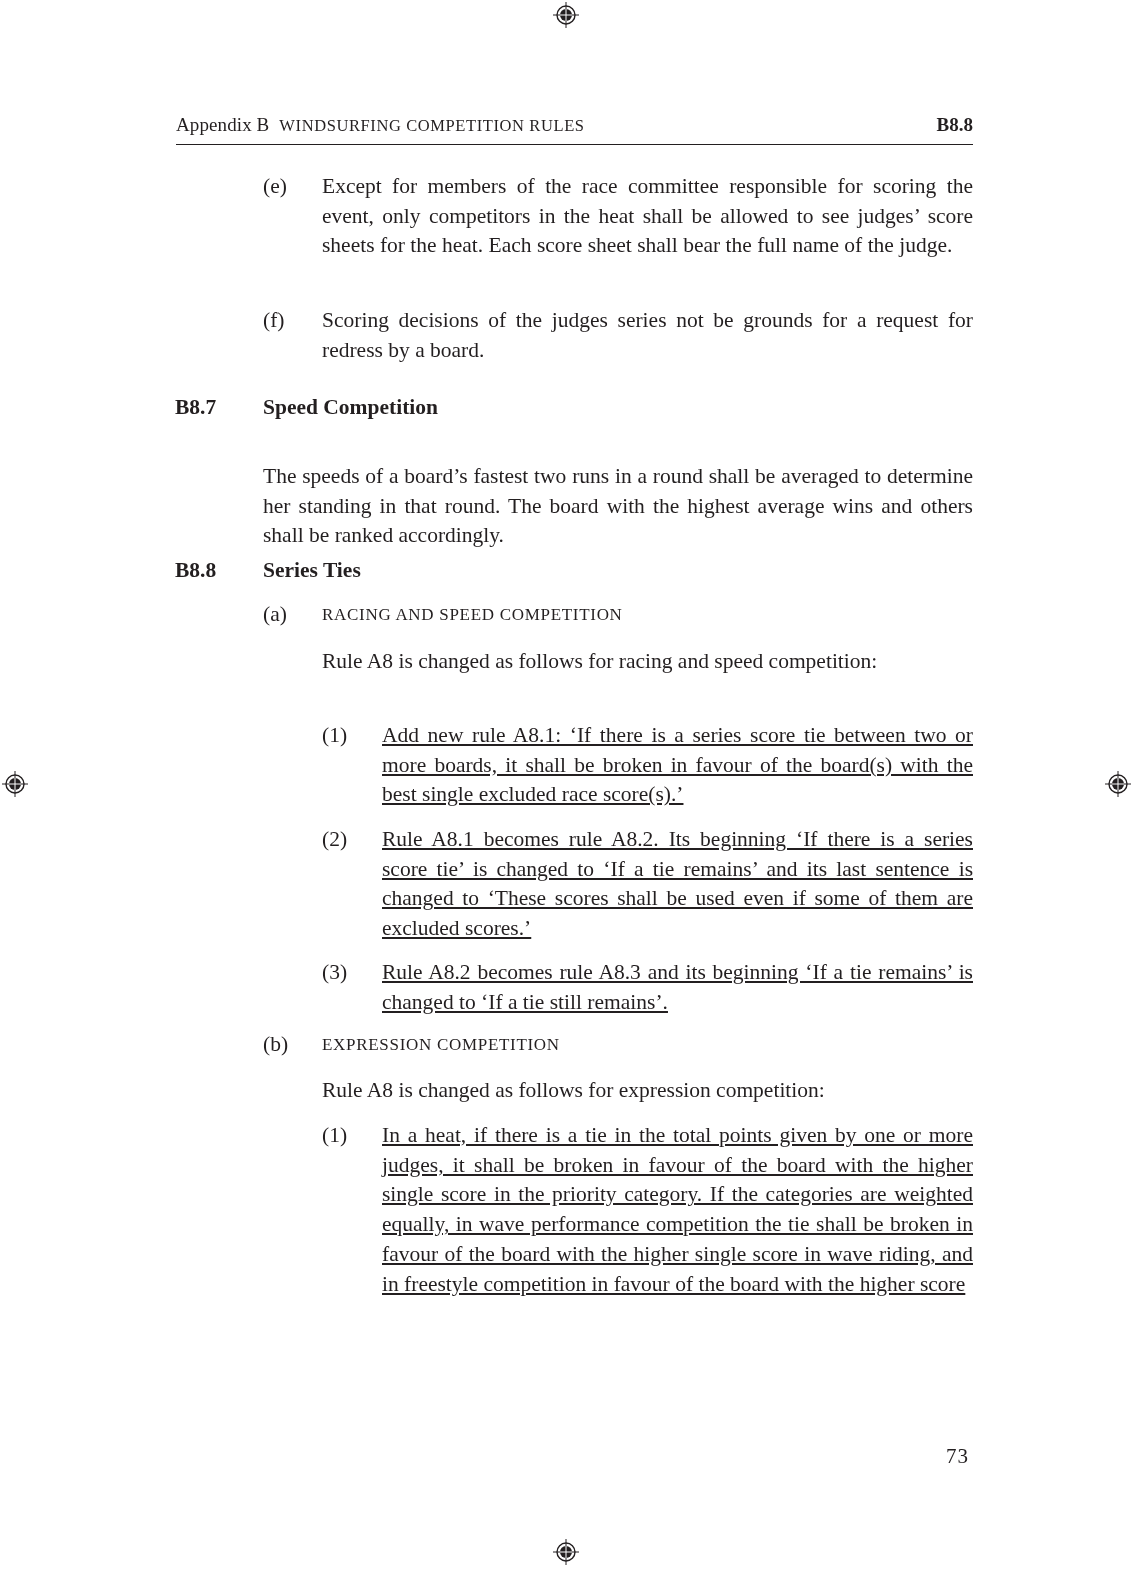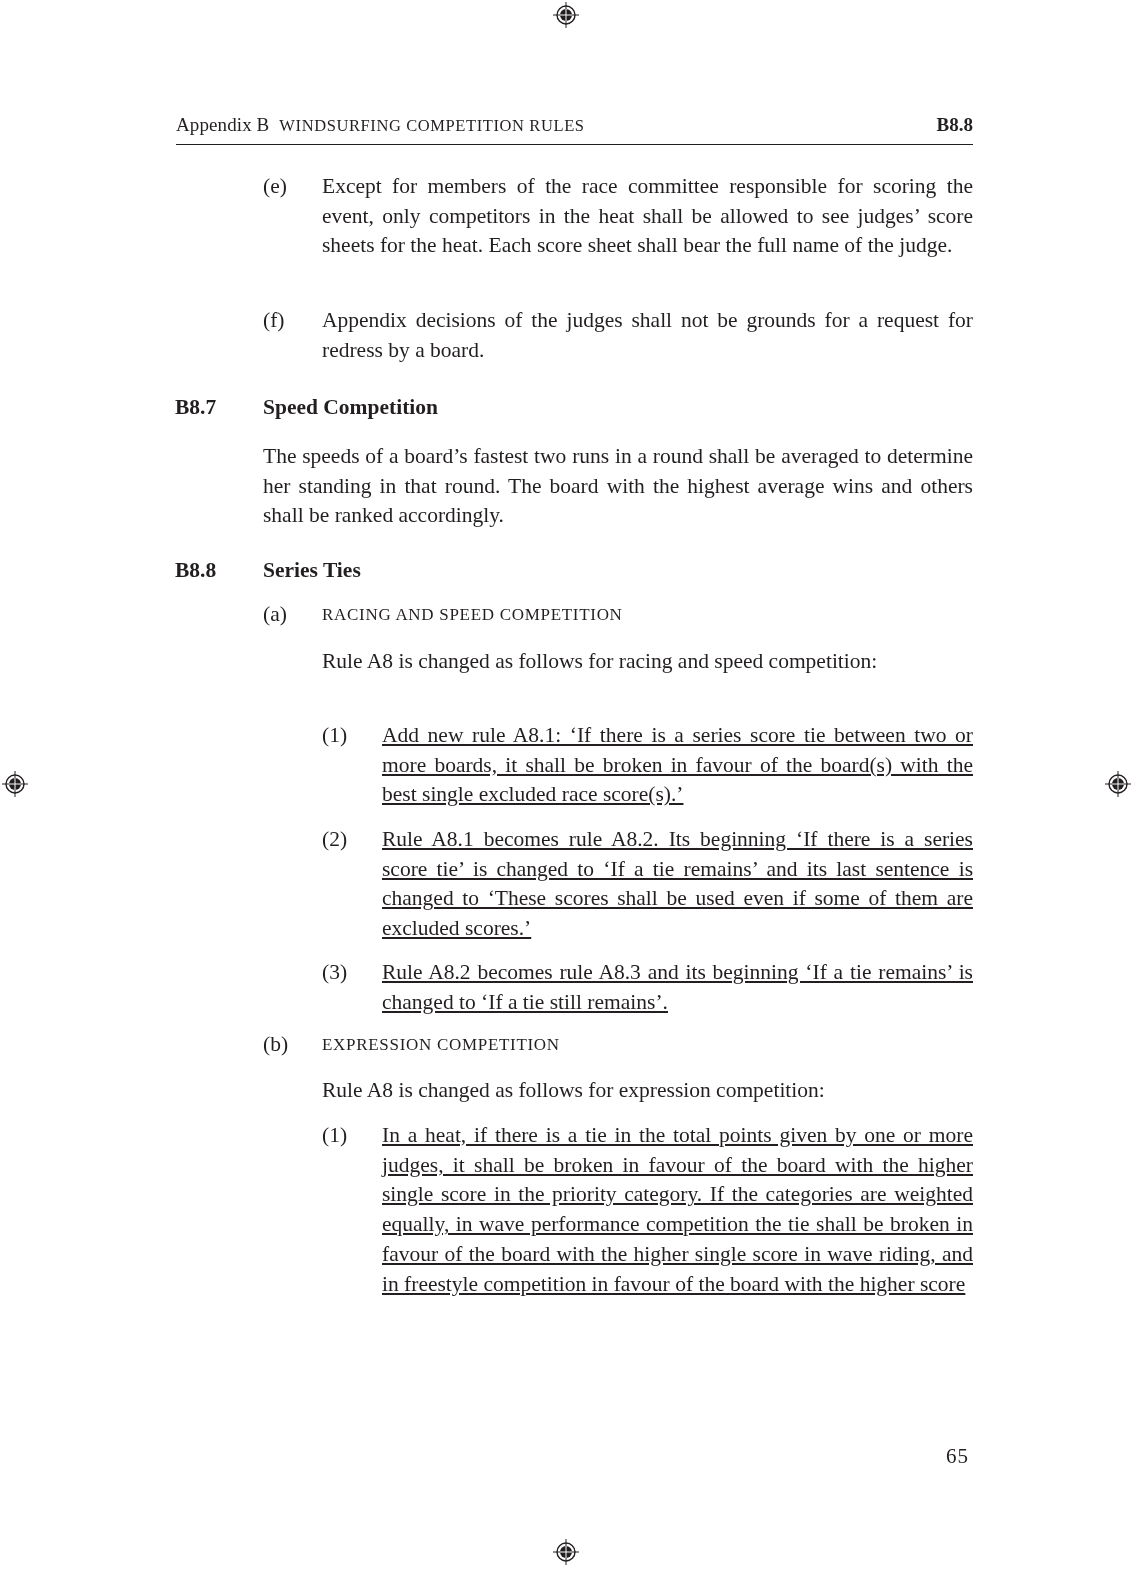--- a/index.html
+++ b/index.html
@@ -34,21 +34,21 @@
     #item-e .label, #item-f .label { width: 59px; }
     #item-f { left: 263px; top: 306px; width: 710px; }
 
     .section-head {
       position: absolute; left: 175px; display: flex; font-size: 21.5px; font-weight: bold;
     }
     .section-head .num { width: 88px; }
     #sec-b87 { top: 395px; }
     #sec-b88 { top: 558px; }
 
-    #b87-body { position: absolute; left: 263px; top: 442px; width: 710px; }
+    #b87-body { position: absolute; left: 263px; top: 462px; width: 710px; }
 
     .sub-head { position: absolute; left: 263px; display: flex; font-size: 21.5px; }
     .sub-head .label { width: 59px; }
     .sub-head .title { font-size: 17px; letter-spacing: 0.7px; padding-top: 3px; }
     #sub-a { top: 602px; }
     #sub-b { top: 1032px; }
 
     #a-intro { position: absolute; left: 322px; top: 647px; width: 651px; }
     #b-intro { position: absolute; left: 322px; top: 1076px; width: 651px; }
 
@@ -112,21 +112,21 @@
   </span>
   <span class="right">B8.8</span>
 </div>
 
 <div class="para-item body-text" id="item-e">
   <span class="label">(e)</span>
   <span class="text">Except for members of the race committee responsible for scoring the event, only competitors in the heat shall be allowed to see judges’ score sheets for the heat. Each score sheet shall bear the full name of the judge.</span>
 </div>
 <div class="para-item body-text" id="item-f">
   <span class="label">(f)</span>
-  <span class="text">Appendix decisions of the judges shall not be grounds for a request for redress by a board.</span>
+  <span class="text">Scoring decisions of the judges series not be grounds for a request for redress by a board.</span>
 </div>
 
 <div class="section-head" id="sec-b87">
   <span class="num">B8.7</span>
   <span>Speed Competition</span>
 </div>
 <div class="body-text" id="b87-body">The speeds of a board’s fastest two runs in a round shall be averaged to determine her standing in that round. The board with the highest average wins and others shall be ranked accordingly.</div>
 
 <div class="section-head" id="sec-b88">
   <span class="num">B8.8</span>
@@ -156,13 +156,13 @@
   <span class="label">(b)</span>
   <span class="title">EXPRESSION COMPETITION</span>
 </div>
 <div class="body-text" id="b-intro">Rule A8 is changed as follows for expression competition:</div>
 
 <div class="num-item body-text" id="b-1">
   <span class="label">(1)</span>
   <span class="text">In a heat, if there is a tie in the total points given by one or more judges, it shall be broken in favour of the board with the higher single score in the priority category. If the categories are weighted equally, in wave performance competition the tie shall be broken in favour of the board with the higher single score in wave riding, and in freestyle competition in favour of the board with the higher score</span>
 </div>
 
-<div class="page-number">65</div>
+<div class="page-number">73</div>
 
 </body></html>

